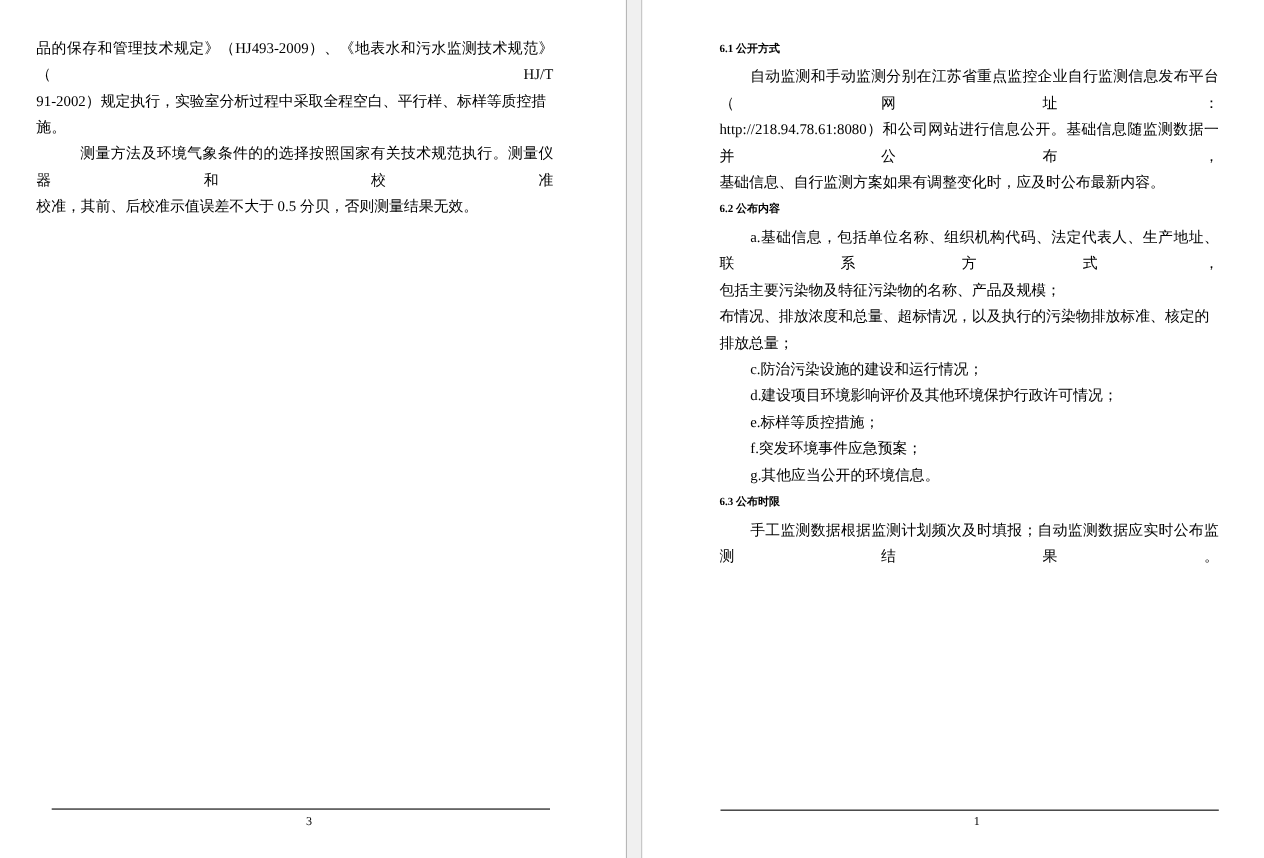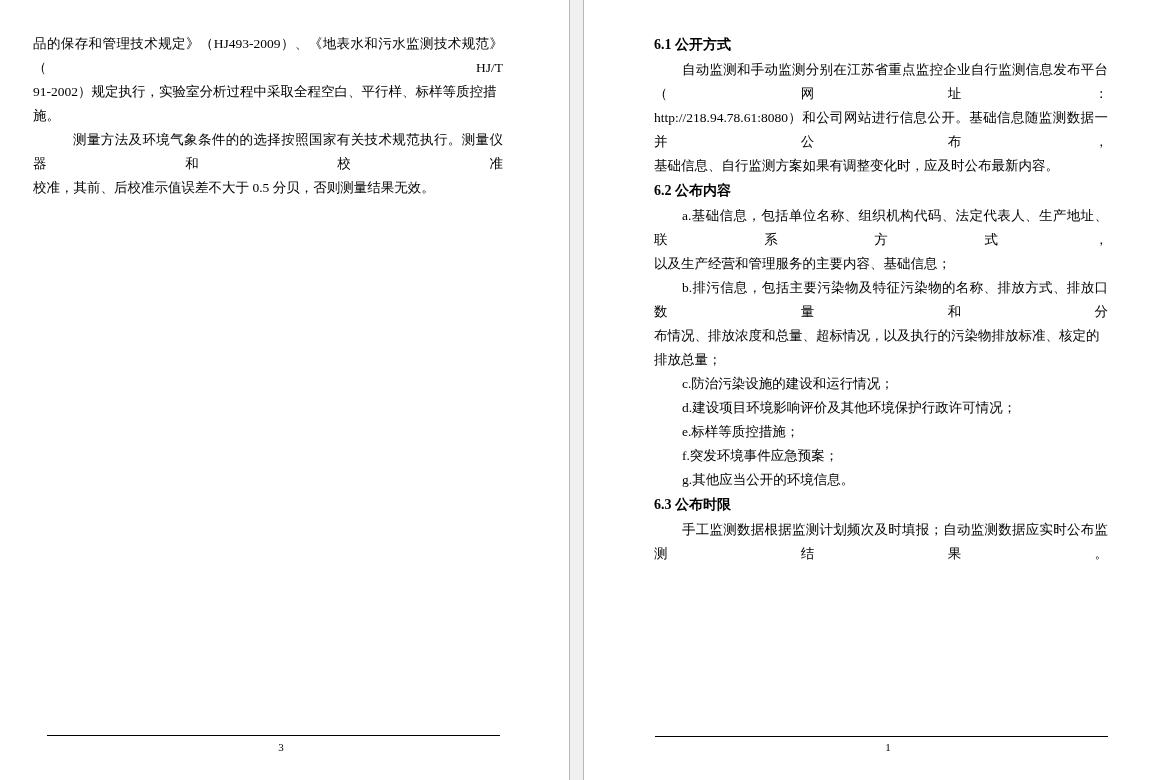--- a/index.html
+++ b/index.html
@@ -45,21 +45,21 @@
   .page-right .content { left: 70px; width: 454px; }
 
   .content .h1 {
     font-size: 17px;
     font-weight: bold;
     line-height: 26px;
     margin-bottom: 4px;
     letter-spacing: 1px;
   }
   .content .h2 {
-    font-size: 14px;
+    font-size: 10px;
     font-weight: bold;
     line-height: 26px;
   }
   .content .line { line-height: 24px; }
   .jfull {
     text-align: justify;
     text-align-last: justify;
   }
   .page-left  .ind { text-indent: 40px; }
   .page-right .ind { text-indent: 28px; }
@@ -102,22 +102,21 @@
   <div class="gutter"></div>
 
   <div class="page page-right">
     <div class="content" id="right-blocks">
         <div class="h2">6.1 公开方式</div>
         <div class="line jfull ind">自动监测和手动监测分别在江苏省重点监控企业自行监测信息发布平台（网址：</div>
         <div class="line jfull">http://218.94.78.61:8080）和公司网站进行信息公开。基础信息随监测数据一并公布，</div>
         <div class="line">基础信息、自行监测方案如果有调整变化时，应及时公布最新内容。</div>
         <div class="h2">6.2 公布内容</div>
         <div class="line jfull ind">a.基础信息，包括单位名称、组织机构代码、法定代表人、生产地址、联系方式，</div>
-        <div class="line">以及生产经营和管理服务的主要内容、基础信息；</div>
-        <div class="line jfull ind">b.排污信息，包括主要污染物及特征污染物的名称、排放方式、排放口数量和分</div>
+        <div class="line">包括主要污染物及特征污染物的名称、产品及规模；</div>
         <div class="line">布情况、排放浓度和总量、超标情况，以及执行的污染物排放标准、核定的排放总量；</div>
         <div class="line ind">c.防治污染设施的建设和运行情况；</div>
         <div class="line ind">d.建设项目环境影响评价及其他环境保护行政许可情况；</div>
         <div class="line ind">e.标样等质控措施；</div>
         <div class="line ind">f.突发环境事件应急预案；</div>
         <div class="line ind">g.其他应当公开的环境信息。</div>
         <div class="h2">6.3 公布时限</div>
         <div class="line jfull ind">手工监测数据根据监测计划频次及时填报；自动监测数据应实时公布监测结果。</div>
       </div>
     <div class="footer-rule"></div>

